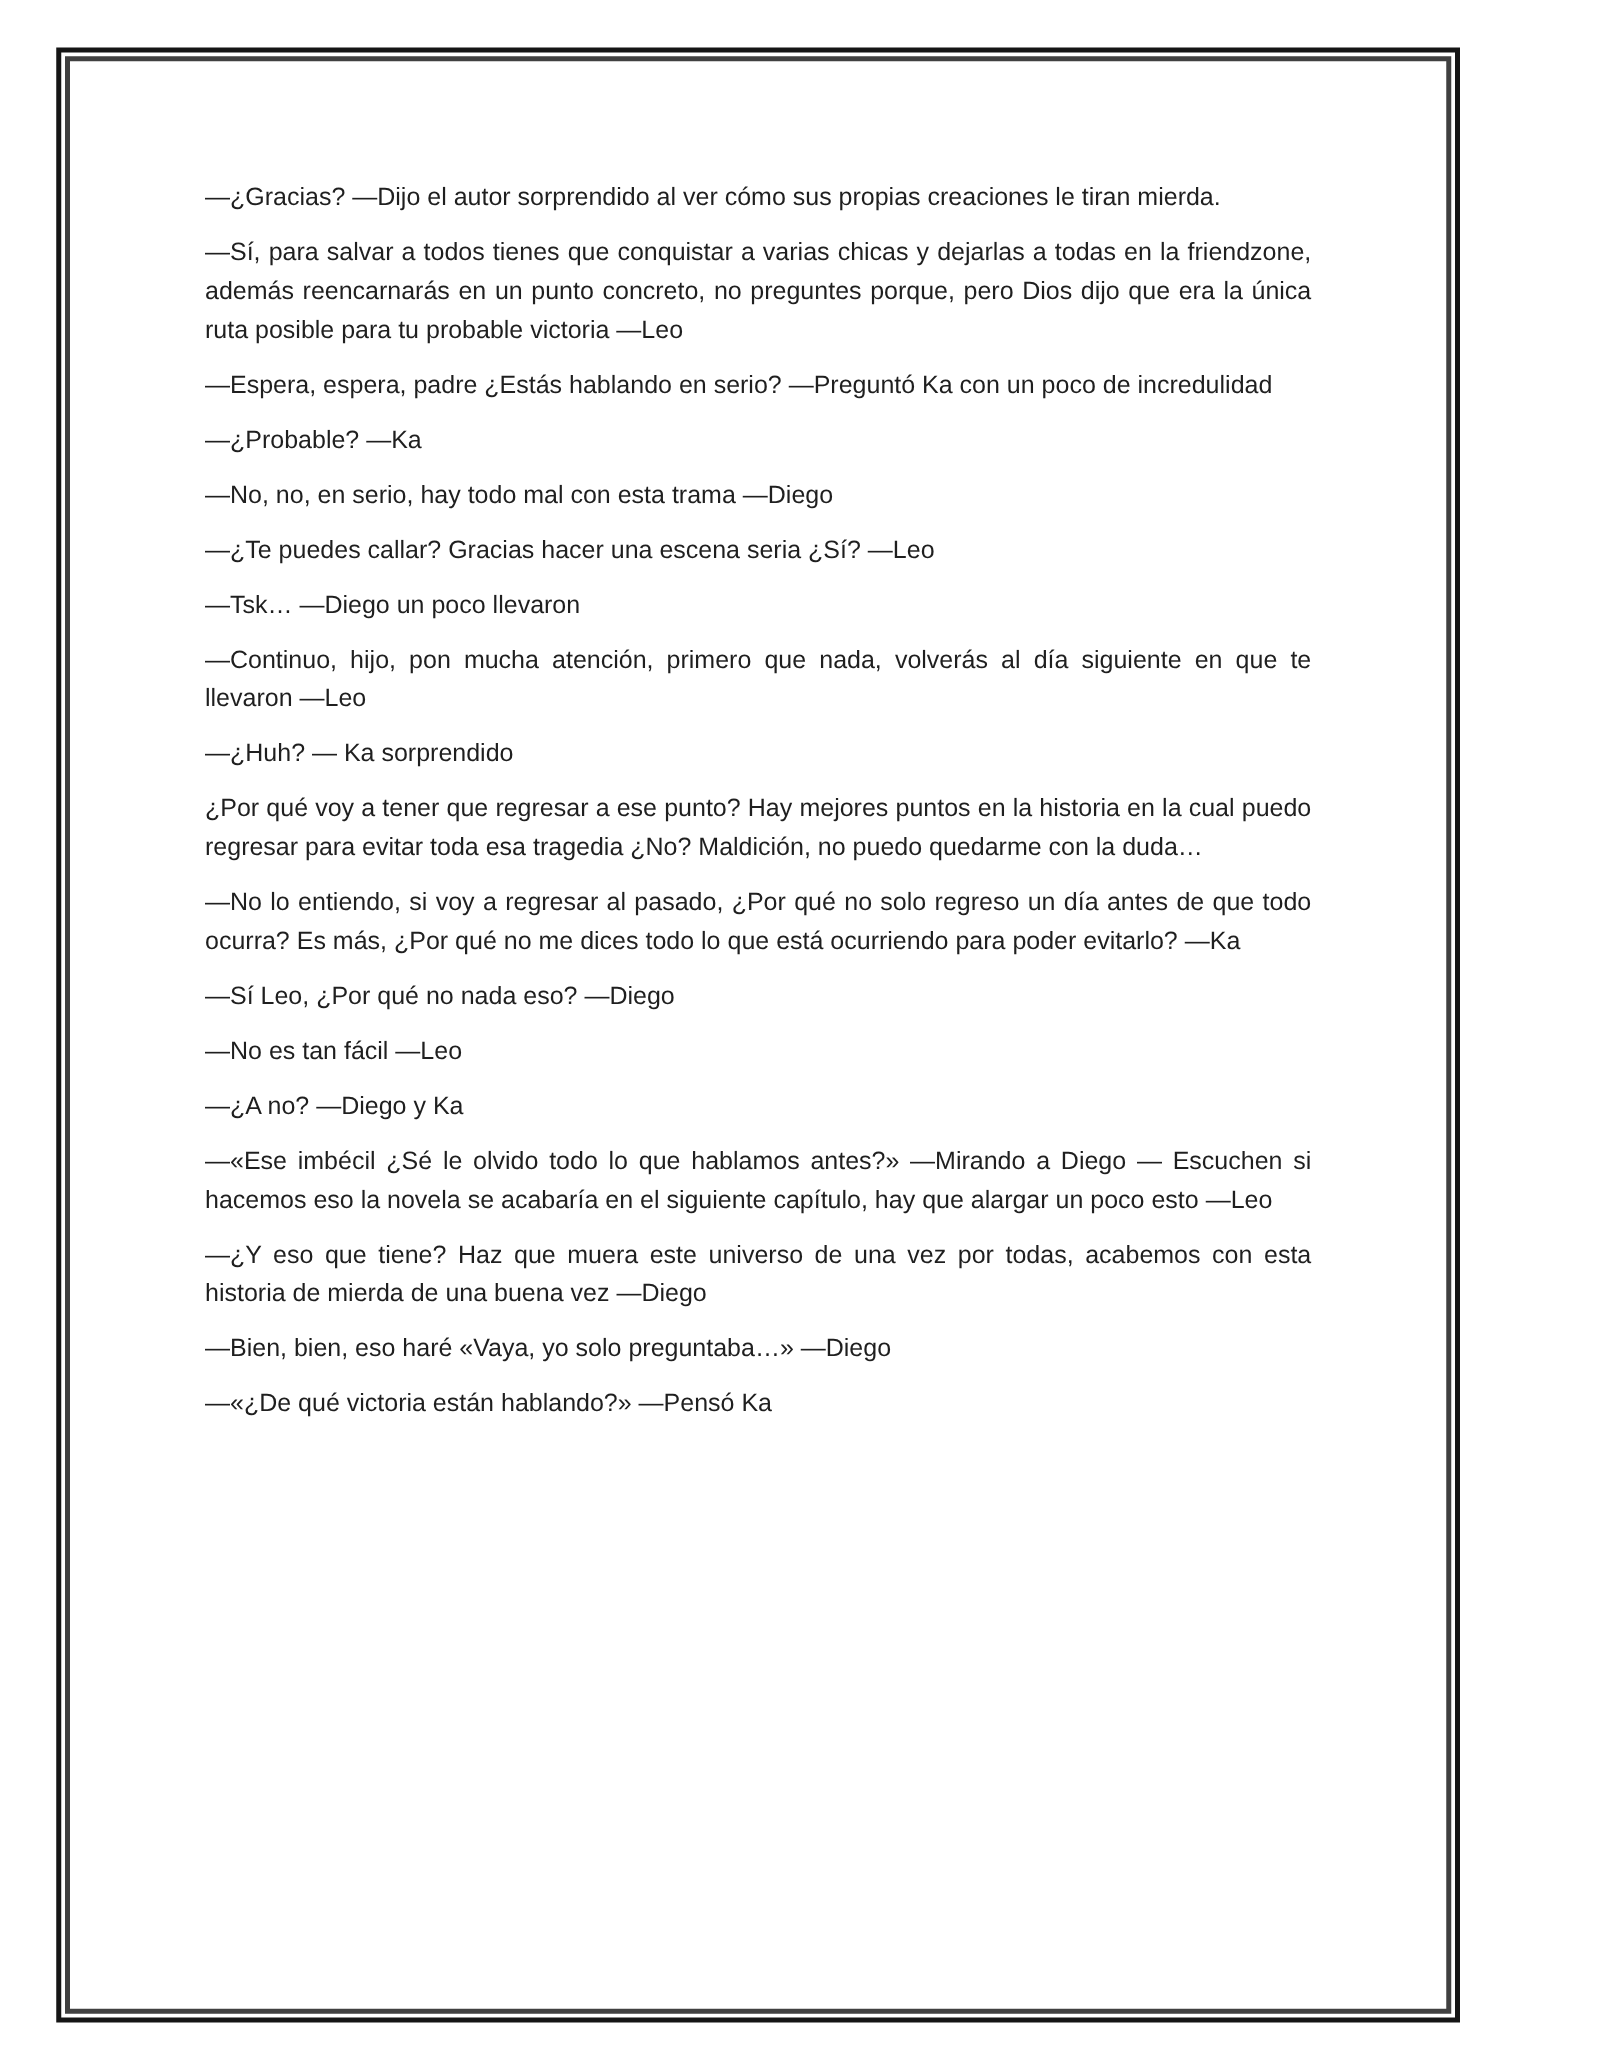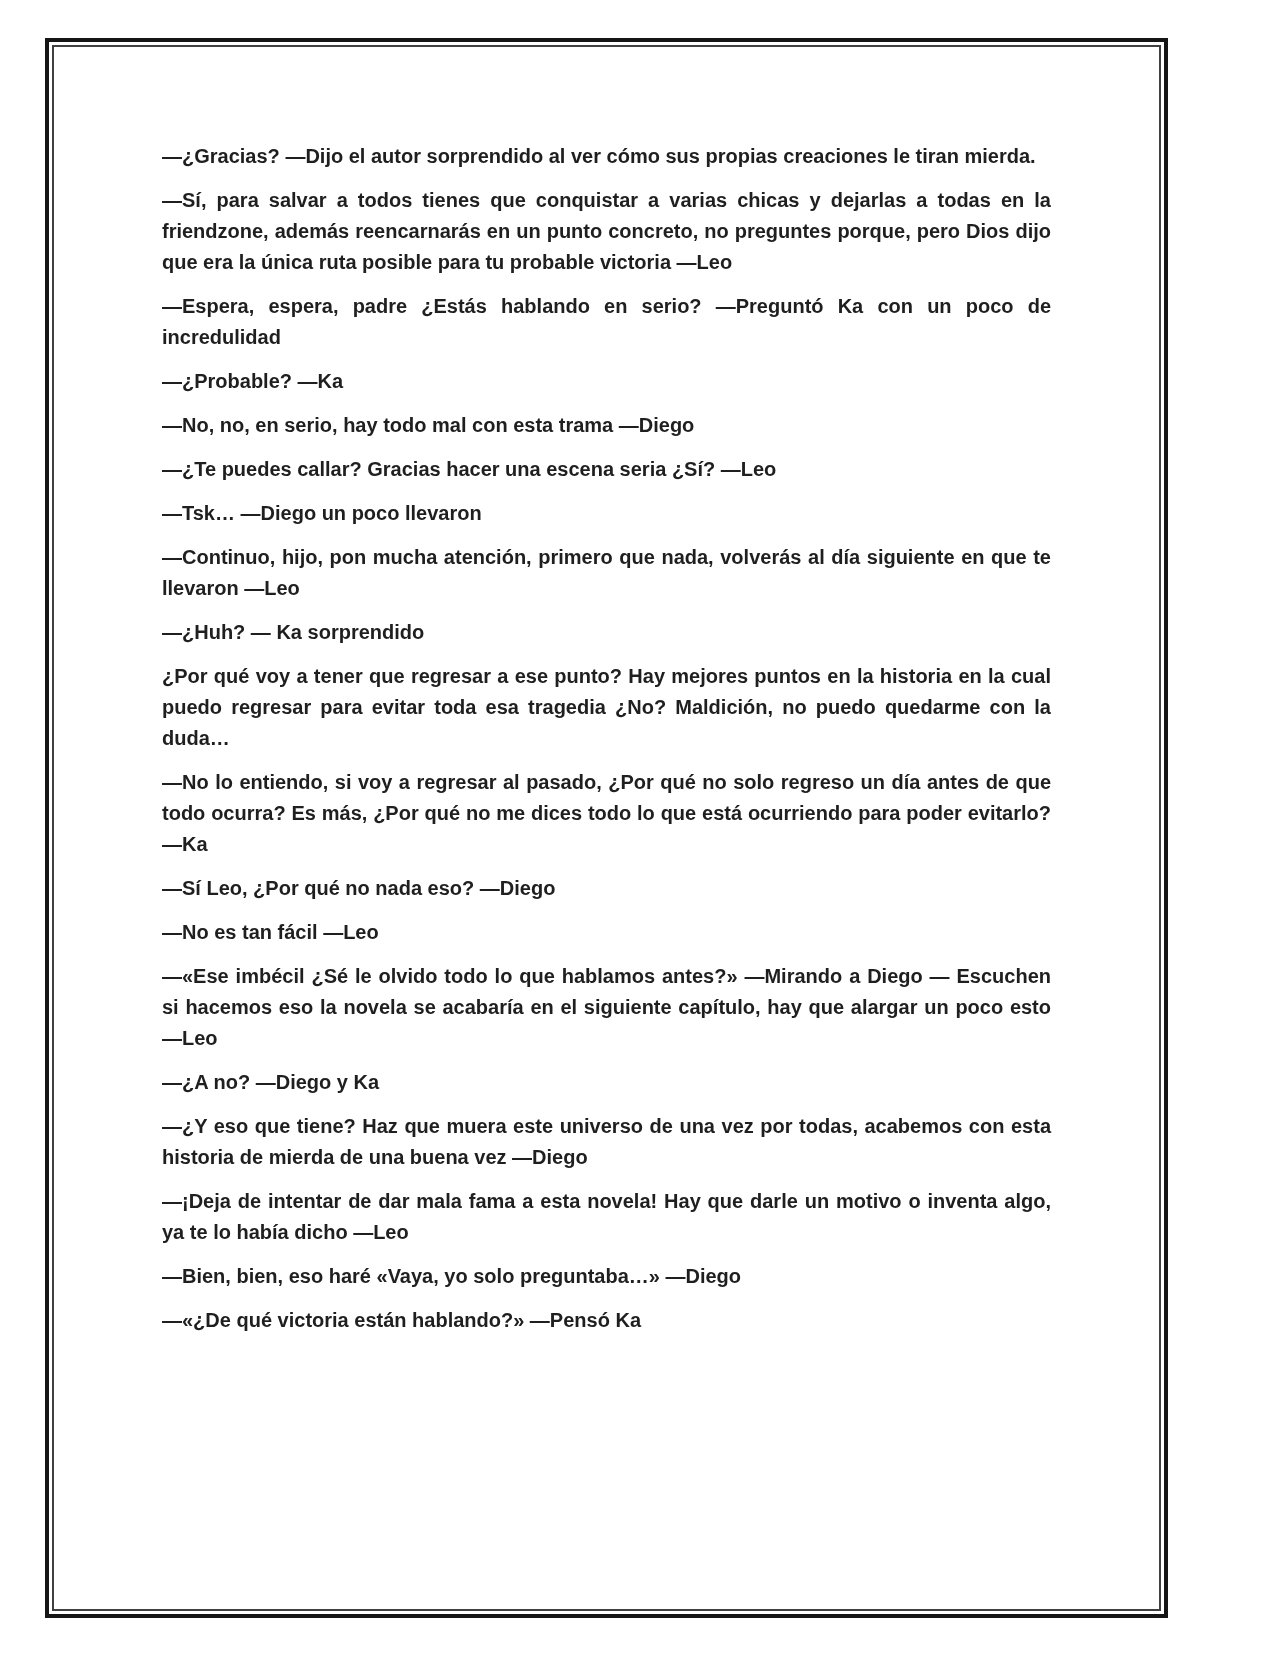--- a/index.html
+++ b/index.html
@@ -22,22 +22,21 @@
     right: 112px;
     bottom: 38px;
     border: 4px solid #151515;
   }
   .frame-inner {
     position: absolute;
     top: 3px;
     left: 3px;
     right: 3px;
     bottom: 3px;
-    border: 2px solid #404040;
-    font-weight: bold;
+    border: 4px solid #404040;
   }
   .content {
     position: absolute;
     top: 0;
     left: 0;
     right: 0;
     bottom: 0;
     padding: 94px 108px 60px 108px;
     box-sizing: border-box;
     overflow: hidden;
@@ -62,21 +61,20 @@
       <p class="para">—¿Probable? —Ka</p>
       <p class="para">—No, no, en serio, hay todo mal con esta trama —Diego</p>
       <p class="para">—¿Te puedes callar? Gracias hacer una escena seria ¿Sí? —Leo</p>
       <p class="para">—Tsk… —Diego un poco llevaron</p>
       <p class="para">—Continuo, hijo, pon mucha atención, primero que nada, volverás al día siguiente en que te llevaron —Leo</p>
       <p class="para">—¿Huh? — Ka sorprendido</p>
       <p class="para">¿Por qué voy a tener que regresar a ese punto? Hay mejores puntos en la historia en la cual puedo regresar para evitar toda esa tragedia ¿No? Maldición, no puedo quedarme con la duda…</p>
       <p class="para">—No lo entiendo, si voy a regresar al pasado, ¿Por qué no solo regreso un día antes de que todo ocurra? Es más, ¿Por qué no me dices todo lo que está ocurriendo para poder evitarlo? —Ka</p>
       <p class="para">—Sí Leo, ¿Por qué no nada eso? —Diego</p>
       <p class="para">—No es tan fácil —Leo</p>
+      <p class="para">—¿A no? —Diego y Ka</p>
       <p class="para">—«Ese imbécil ¿Sé le olvido todo lo que hablamos antes?» —Mirando a Diego — Escuchen si hacemos eso la novela se acabaría en el siguiente capítulo, hay que alargar un poco esto —Leo</p>
-      <p class="para">—¿A no? —Diego y Ka</p>
       <p class="para">—¿Y eso que tiene? Haz que muera este universo de una vez por todas, acabemos con esta historia de mierda de una buena vez —Diego</p>
-      <p class="para">—¡Deja de intentar de dar mala fama a esta novela! Hay que darle un motivo o inventa algo, ya te lo había dicho —Leo</p>
       <p class="para">—Bien, bien, eso haré «Vaya, yo solo preguntaba…» —Diego</p>
       <p class="para">—«¿De qué victoria están hablando?» —Pensó Ka</p>
     </div>
   </div>
 </div>
 
 </body></html>

